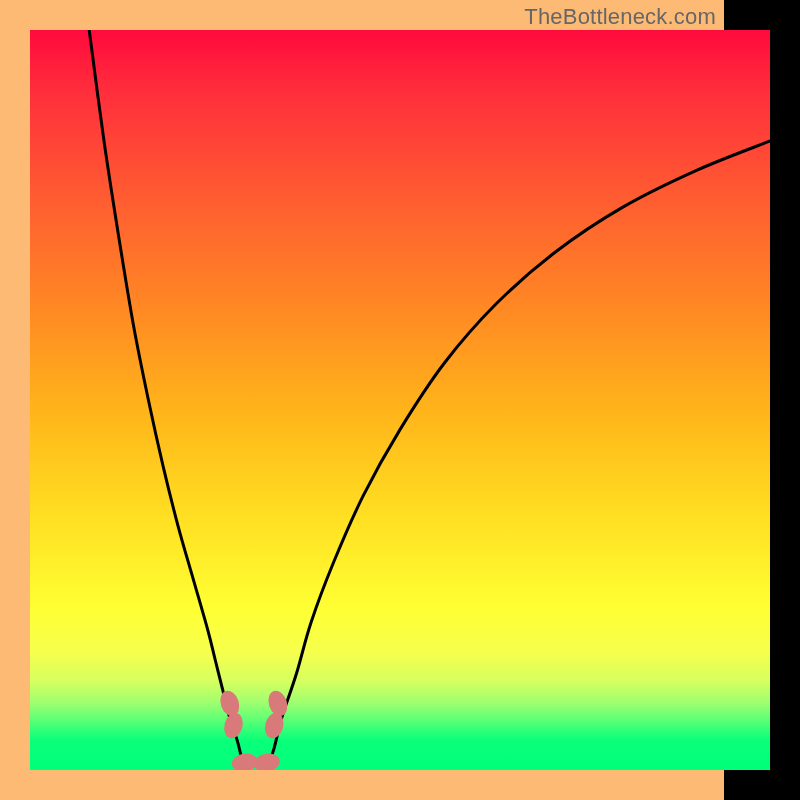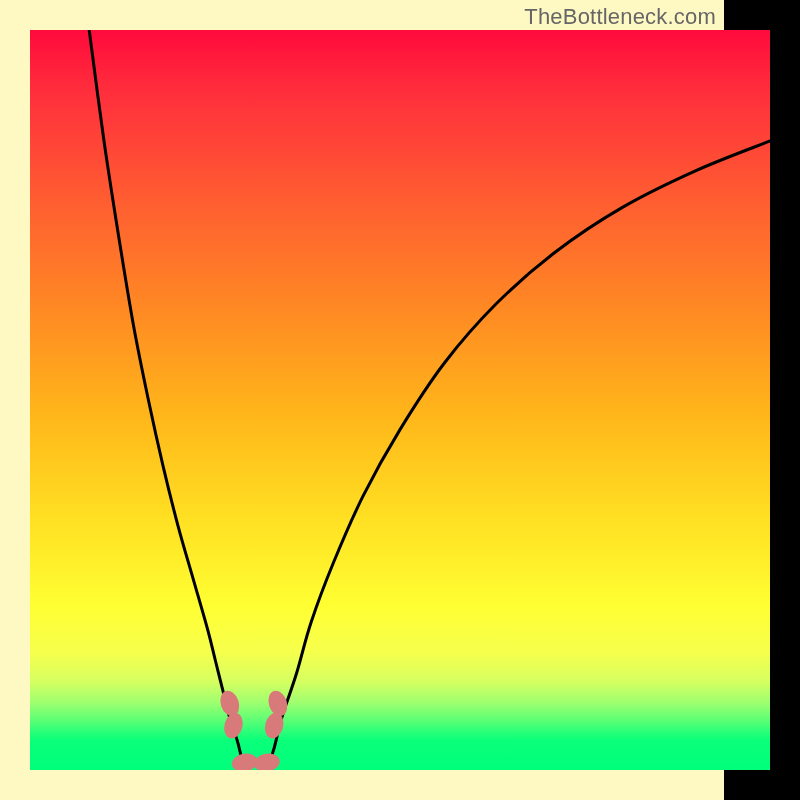--- a/index.html
+++ b/index.html
@@ -10,21 +10,21 @@
     overflow: hidden;
     background: #000;
     font-family: -apple-system, BlinkMacSystemFont, "Segoe UI", Arial, sans-serif;
   }
   .frame {
     position: absolute;
     left: 0;
     top: 0;
     width: 724px;
     height: 800px;
-    background: #fef9c3;
+    background: #fdba74;
   }
   .plot-area {
     position: absolute;
     left: 30px;
     top: 30px;
     width: 740px;
     height: 740px;
     overflow: hidden;
     
     background: linear-gradient(

